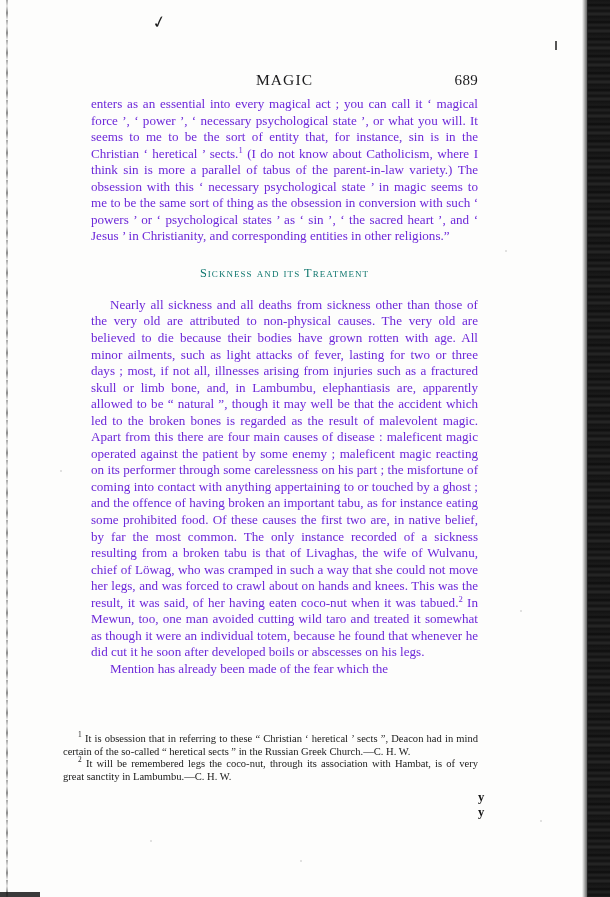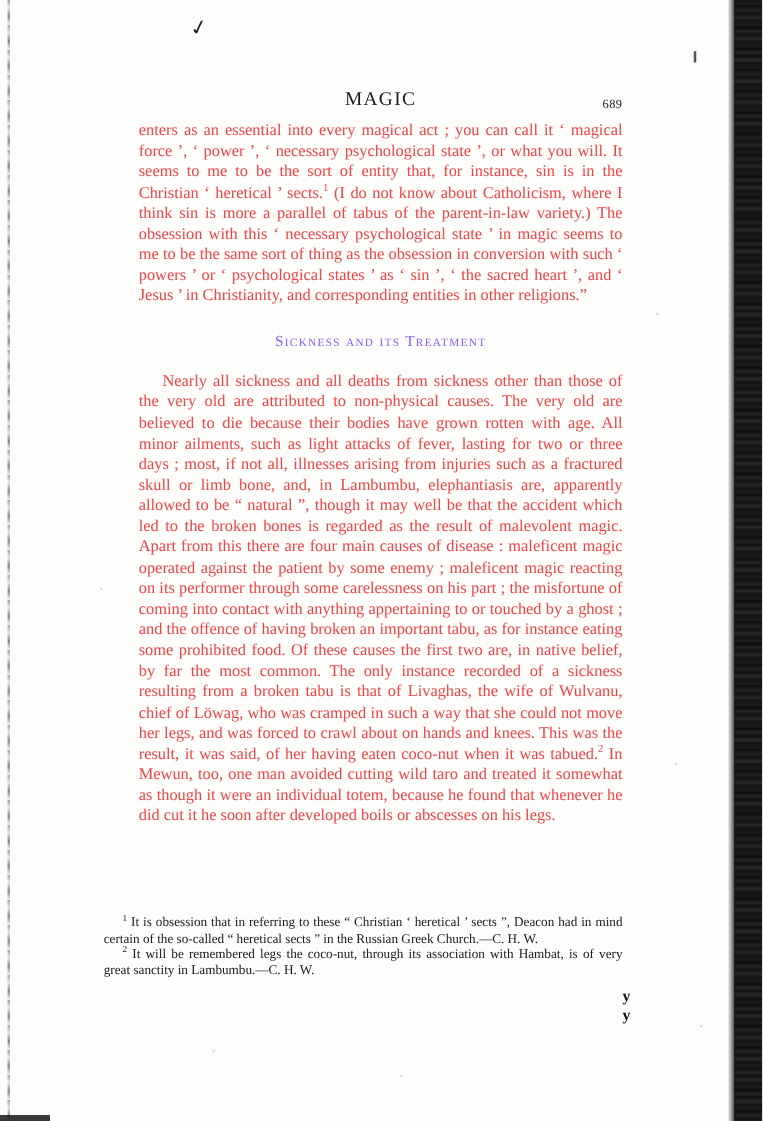--- a/index.html
+++ b/index.html
@@ -82,74 +82,73 @@
     opacity: 0.8;
   }
 
   
   .sheet {
     position: absolute;
     left: 0;
     top: 0;
     width: 471px;
     height: 897px;
-    margin-left: 20px;
   }
   .running-head {
     position: absolute;
     left: 91px;
     top: 71px;
     width: 387px;
     display: flex;
     justify-content: center;
     align-items: baseline;
   }
   .head-title {
     font-size: 15.5px;
     letter-spacing: 1.1px;
     color: #1a1a1c;
   }
   .folio {
     position: absolute;
     right: 0;
     bottom: 0;
-    font-size: 10px;
+    font-size: 15px;
     letter-spacing: 0.3px;
     color: #1a1a1c;
   }
 
   .textblock {
     position: absolute;
     left: 91px;
     top: 96px;
     width: 387px;
   }
 
   p.para {
     margin: 0;
     font-size: 13.1px;
     line-height: 16.55px;
     text-align: justify;
     text-align-last: left;
-    color: #ef4444;
+    color: #6d28d9;
     hyphens: none;
   }
   p.quote-block {
     text-indent: 0;
   }
   p.indent {
     text-indent: 19px;
   }
 
   .section-head {
     margin: 21px 0 16px 0;
     text-align: center;
     font-size: 12.3px;
     letter-spacing: 1.05px;
-    color: #8b5cf6;
+    color: #0f766e;
   }
 
   sup.fn {
     font-size: 8.6px;
     vertical-align: super;
     line-height: 0;
   }
 
   .footnotes {
     position: absolute;
@@ -210,20 +209,21 @@
     <div class="textblock">
 
       <p class="para quote-block"><span>enters as an essential into every magical act ; you can call it ‘ magical force ’, ‘ power ’, ‘ necessary psychological state ’, or what you will. It seems to me to be the sort of entity that, for instance, sin is in the Christian ‘ heretical ’ sects.</span><sup class="fn">1</sup><span> (I do not know about Catholicism, where I think sin is more a parallel of tabus of the parent-in-law variety.)  The obsession with this ‘ necessary psychological state ’ in magic seems to me to be the same sort of thing as the obsession in conversion with such ‘ powers ’ or ‘ psychological states ’ as ‘ sin ’, ‘ the sacred heart ’, and ‘ Jesus ’ in Christianity, and corresponding entities in other religions.”</span></p>
 
       <div class="section-head">
         <span style="font-variant: small-caps;">Sickness and its Treatment</span>
       </div>
 
       <p class="para indent"><span>Nearly all sickness and all deaths from sickness other than those of the very old are attributed to non-physical causes. The very old are believed to die because their bodies have grown rotten with age.  All minor ailments, such as light attacks of fever, lasting for two or three days ; most, if not all, illnesses arising from injuries such as a fractured skull or limb bone, and, in Lambumbu, elephantiasis are, apparently allowed to be “ natural ”, though it may well be that the accident which led to the broken bones is regarded as the result of malevolent magic. Apart from this there are four main causes of disease : maleficent magic operated against the patient by some enemy ; maleficent magic reacting on its performer through some carelessness on his part ; the misfortune of coming into contact with anything appertaining to or touched by a ghost ; and the offence of having broken an important tabu, as for instance eating some prohibited food.  Of these causes the first two are, in native belief, by far the most common.  The only instance recorded of a sickness resulting from a broken tabu is that of Livaghas, the wife of Wulvanu, chief of Löwag, who was cramped in such a way that she could not move her legs, and was forced to crawl about on hands and knees.  This was the result, it was said, of her having eaten coco-nut when it was tabued.</span><sup class="fn">2</sup><span>  In Mewun, too, one man avoided cutting wild taro and treated it somewhat as though it were an individual totem, because he found that whenever he did cut it he soon after developed boils or abscesses on his legs.</span></p>
 
+      <p class="para indent" style="margin-top:0;">Mention has already been made of the fear which the</p>
 
     </div>
 
     <div class="footnotes">
       <p class="fn-item"><sup>1</sup> <span>It is obsession that in referring to these “ Christian ‘ heretical ’ sects ”, Deacon had in mind certain of the so-called “ heretical sects ” in the Russian Greek Church.—C. H. W.</span></p>
       <p class="fn-item"><sup>2</sup> <span>It will be remembered legs the coco-nut, through its association with Hambat, is of very great sanctity in Lambumbu.—C. H. W.</span></p>
     </div>
 
     <div class="signature">y y</div>
 

